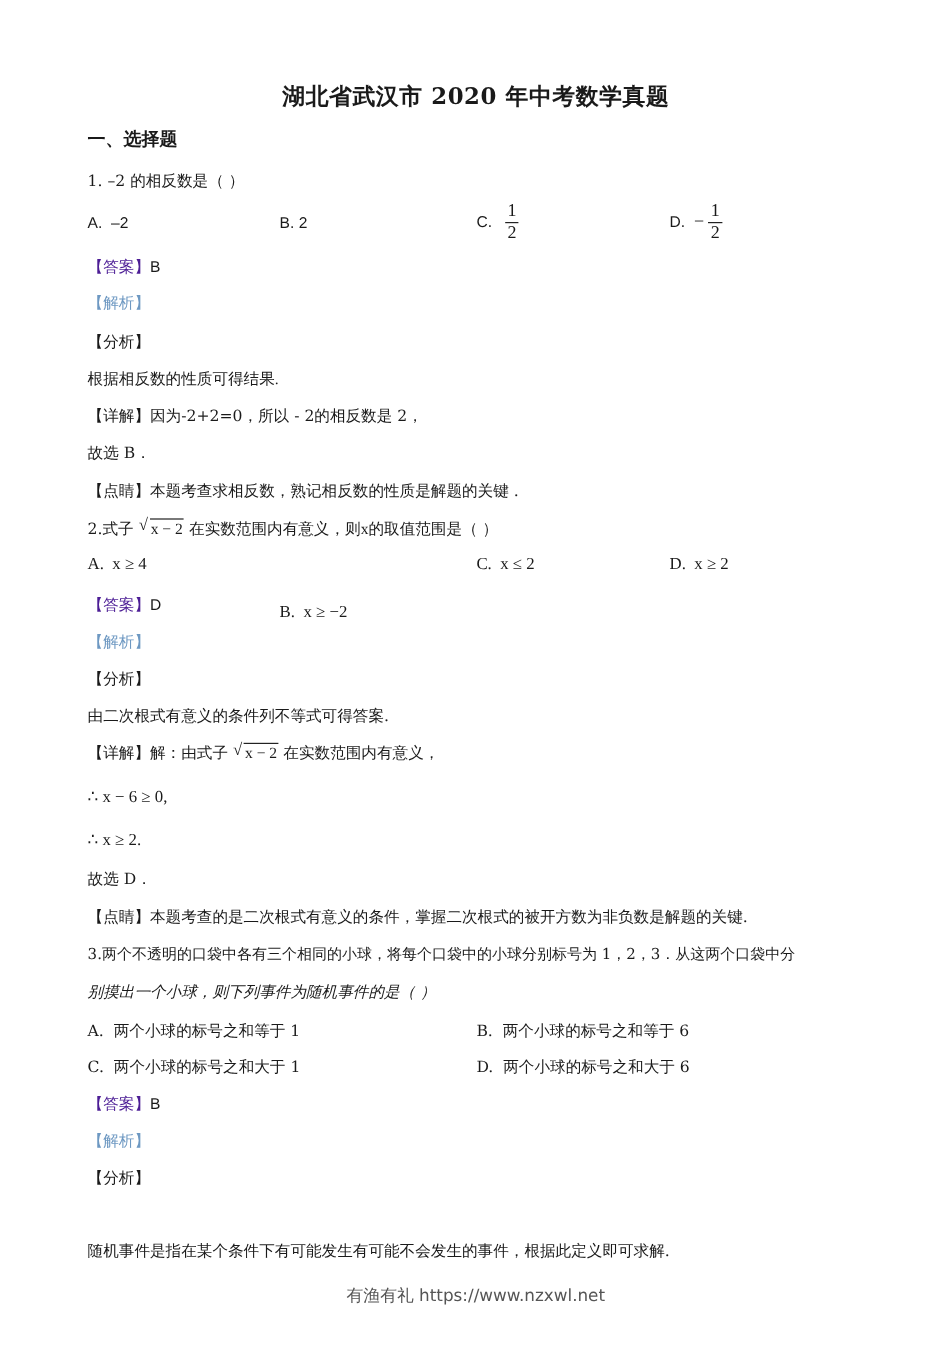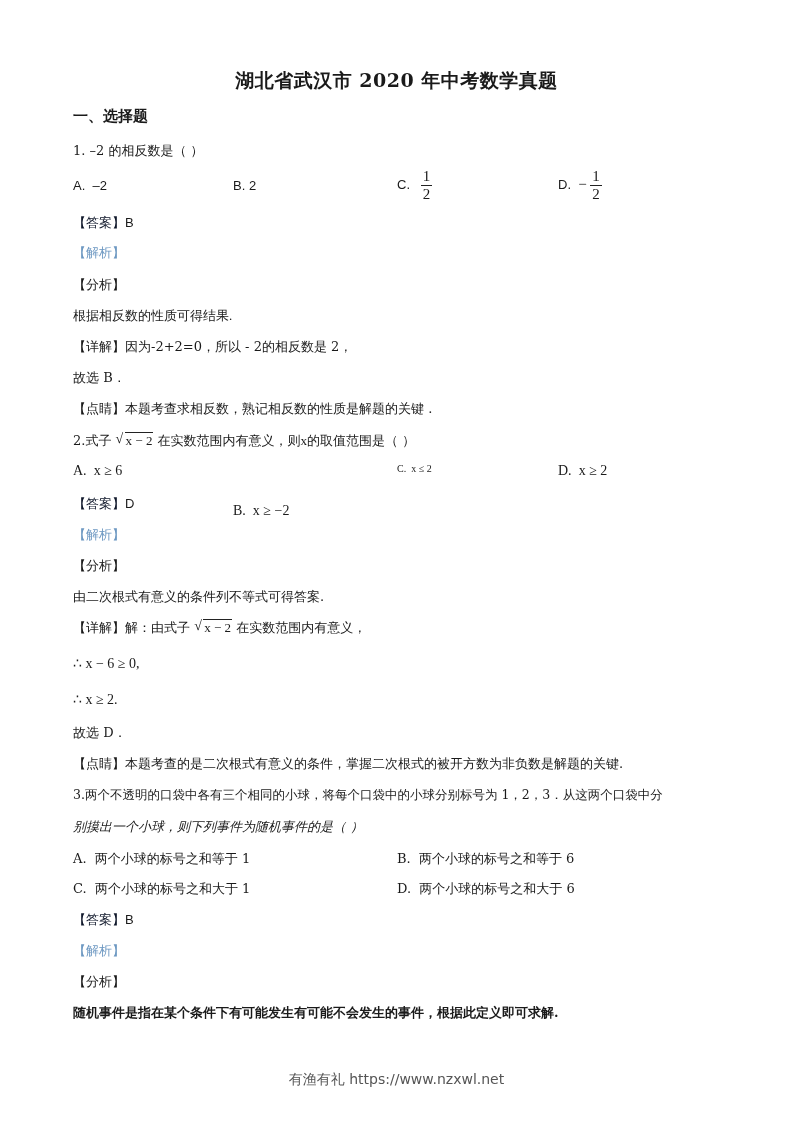--- a/index.html
+++ b/index.html
@@ -3,21 +3,21 @@
 <meta charset="utf-8">
 <style>
   html, body { margin: 0; padding: 0; background: #ffffff; }
   body { width: 793px; height: 1122px; position: relative; overflow: hidden;
          font-family: "DejaVu Serif", "Liberation Serif", serif; color: #1a1a1a; }
   .abs { position: absolute; white-space: nowrap; }
   .title { left: 0; width: 793px; top: 68px; text-align: center; font-size: 19px; font-weight: bold; letter-spacing: 0.5px; }
   .section { left: 73px; top: 107px; font-size: 15px; font-weight: bold; }
   .line { font-size: 13px; left: 73px; }
   .sans { font-family: "Liberation Sans", "DejaVu Sans", sans-serif; }
-  .tag-blue { color: #0f172a; }
+  .tag-blue { color: #4c1d95; }
   .tag-blue2 { color: #6d98c2; }
   .math { font-family: "Liberation Serif", "DejaVu Serif", serif; font-style: normal; }
   .frac { display: inline-flex; flex-direction: column; align-items: center; vertical-align: middle; font-family: "Liberation Serif", serif; font-size: 15px; line-height: 17px; }
   .frac .num { border-bottom: 1px solid #222; padding: 0 2px; }
   .sqrt { display: inline-block; position: relative; padding-left: 9px; font-family: "Liberation Serif", serif; }
   .sqrt .rad { position: absolute; left: 0; top: -2px; font-size: 14px; }
   .sqrt .under { border-top: 1px solid #222; padding: 0 1px; }
   .footer { left: 0; width: 793px; top: 1071px; text-align: center; font-family: "DejaVu Sans", sans-serif; font-size: 14px; color: #555; }
 </style>
 </head>
@@ -62,26 +62,26 @@
 <div class="abs line" style="top:400px;">
   <span>【点睛】</span><span>本题考查求相反数，熟记相反数的性质是解题的关键 .</span>
 </div>
 
 <div class="abs line" style="top:432px;">
   <span>2.式子</span>
   <span class="sqrt"><span class="rad">√</span><span class="under math">x − 2</span></span>
   <span>在实数范围内有意义，则</span><i class="math">x</i><span>的取值范围是（      ）</span>
 </div>
 <div class="abs line math" style="top:463px; left:73px; font-size:14px;">
-  <span>A.</span>&nbsp;&nbsp;<span>x ≥ 6</span>
+  <span>A.</span>&nbsp;&nbsp;<span>x ≥ 4</span>
 </div>
 <div class="abs line math" style="top:463px; left:233px; font-size:14px;margin-top:40px;">
   <span>B.</span>&nbsp;&nbsp;<span>x ≥ −2</span>
 </div>
-<div class="abs line math" style="top:463px; left:397px; font-size:10px;">
+<div class="abs line math" style="top:463px; left:397px; font-size:14px;">
   <span>C.</span>&nbsp;&nbsp;<span>x ≤ 2</span>
 </div>
 <div class="abs line math" style="top:463px; left:558px; font-size:14px;">
   <span>D.</span>&nbsp;&nbsp;<span>x ≥ 2</span>
 </div>
 <div class="abs line" style="top:495px;">
   <span class="tag-blue">【答案】</span><span class="sans">D</span>
 </div>
 <div class="abs line tag-blue2" style="top:526px;">【解析】</div>
 <div class="abs line" style="top:557px;">【分析】</div>
@@ -110,15 +110,15 @@
   <span>C.</span>&nbsp;&nbsp;<span>两个小球的标号之和大于 1</span>
 </div>
 <div class="abs line" style="top:880px; left:397px;">
   <span>D.</span>&nbsp;&nbsp;<span>两个小球的标号之和大于 6</span>
 </div>
 <div class="abs line" style="top:911px;">
   <span class="tag-blue">【答案】</span><span class="sans">B</span>
 </div>
 <div class="abs line tag-blue2" style="top:942px;">【解析】</div>
 <div class="abs line" style="top:973px;">【分析】</div>
-<div class="abs line" style="top:1004px;font-weight:bold;">随机事件是指在某个条件下有可能发生有可能不会发生的事件，根据此定义即可求解.</div>
+<div class="abs line" style="top:1034px;">随机事件是指在某个条件下有可能发生有可能不会发生的事件，根据此定义即可求解.</div>
 
 <div class="abs footer">有渔有礼 https://www.nzxwl.net</div>
 
 </body></html>

